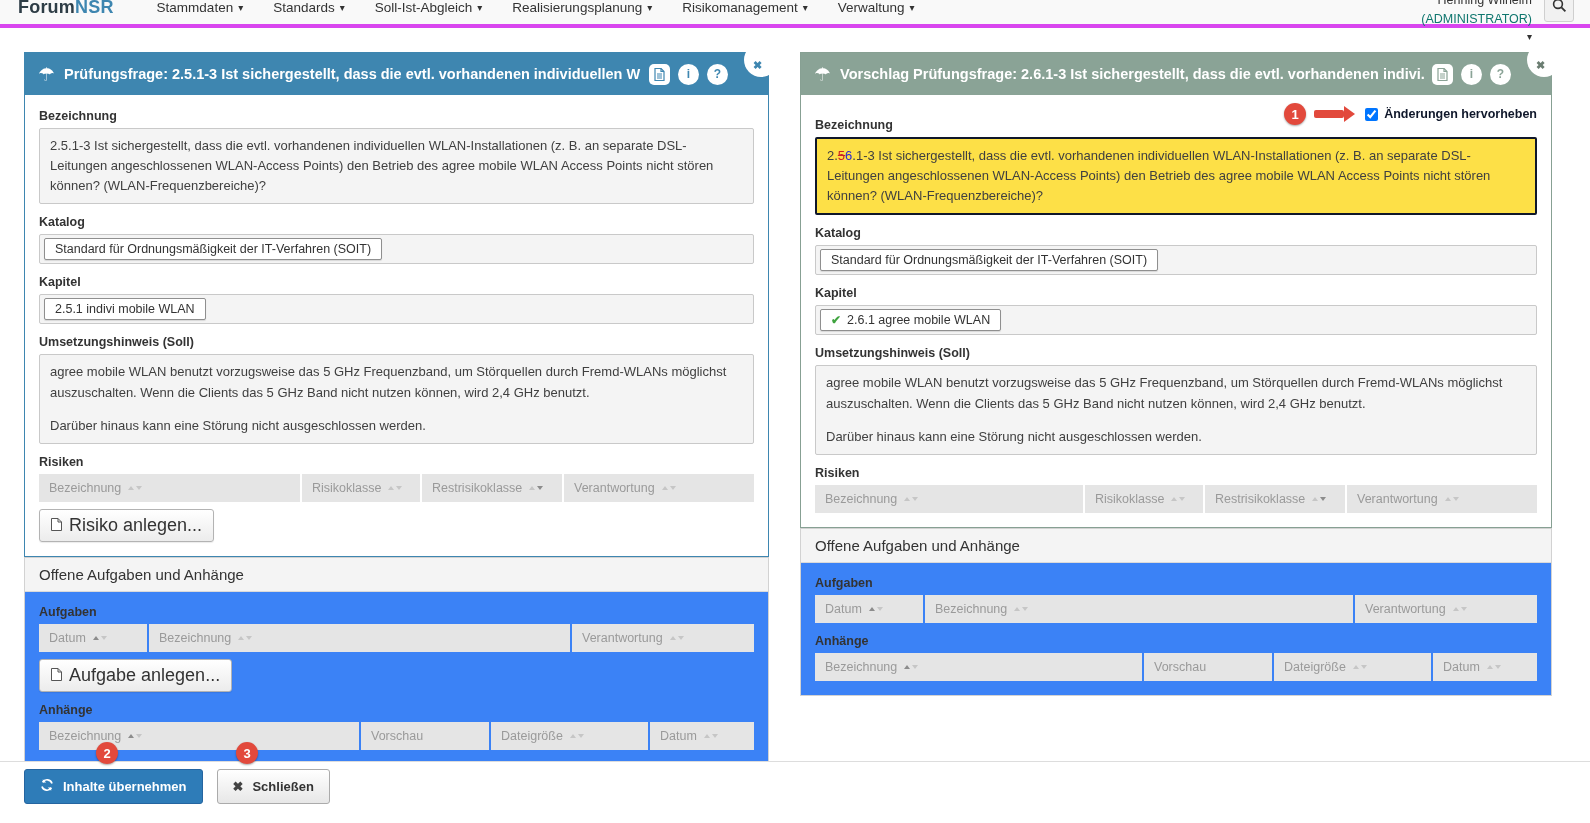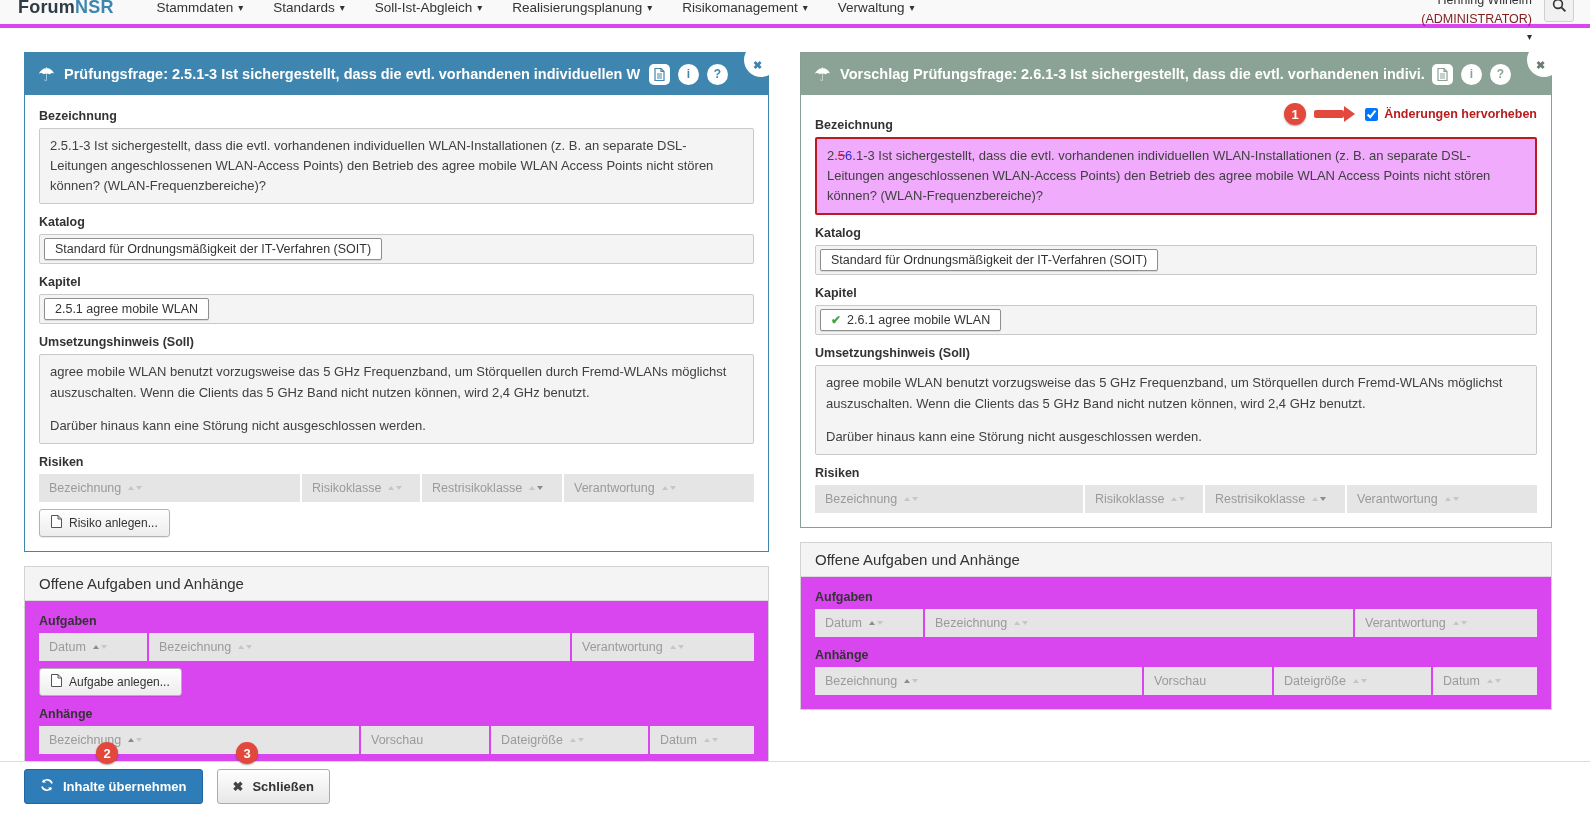--- a/index.html
+++ b/index.html
@@ -10,21 +10,21 @@
   .navbar { position:relative; height:28px; background:#f9f9f9; border-bottom:4px solid #d946ef;
     display:flex; align-items:center; padding:0 16px 10px 18px; }
   .logo { font-size:18px; font-weight:bold; color:#2e3d46; margin-right:28px; letter-spacing:.2px; }
   .logo .accent { color:#3e86b0; }
   .nav-items { display:flex; list-style:none; height:100%; }
   .nav-item { display:flex; align-items:center; padding:0 15px; font-size:13.5px; color:#333;
     cursor:pointer; white-space:nowrap; }
   .nav-item .caret { font-size:10px; margin-left:5px; color:#333; }
   .nav-right { margin-left:auto; display:flex; align-items:center; gap:12px; }
   .user-menu { display:flex; align-items:flex-end; gap:5px; font-size:12.5px; cursor:pointer;flex-direction:column; }
-  .user-menu .role { color:#7f1d1d;margin-left:21px; }
+  .user-menu .role { color:#0f766e;margin-left:21px; }
   .user-menu .caret { font-size:10px; color:#333; margin-left:2px; }
   .search-btn { width:30px; height:30px; background:#f1f1f1; border:1px solid #cfcfcf; border-radius:3px;
     display:flex; align-items:center; justify-content:center; cursor:pointer; }
 
   
   .main { display:flex; align-items:flex-start; padding:24px 0 0 24px; gap:31px; }
   .col-left { width:745px; flex:none; }
   .col-right { width:752px; flex:none; }
 
   
@@ -48,31 +48,31 @@
   .close-notch .x { font-size:11px; font-weight:bold; }
   .panel.blue  .close-notch .x { color:#3e86b0; }
   .panel.green .close-notch .x { color:#6b7d72; }
 
   .panel-body { position:relative; padding:12px 14px 14px; }
   .field-label { font-size:12.5px; font-weight:bold; color:#333; margin:11px 0 5px; }
   .field-label:first-child { margin-top:2px; }
   .field-box { background:#f4f4f4; border:1px solid #c9c9c9; border-radius:2px;
     padding:7px 10px; font-size:13px; line-height:1.55; color:#404040; }
   .field-box p + p { margin-top:13px; }
-  .field-box.diff { border:2px solid #b91c1c; background:#f0abfc; }
+  .field-box.diff { border:2px solid #0f172a; background:#fde047; }
   .chip-box { background:#f4f4f4; border:1px solid #c9c9c9; border-radius:2px; padding:3px 4px; }
   .chip { display:inline-flex; align-items:center; gap:6px; background:#fff; border:1px solid #8f8f8f;
     border-radius:2px; padding:3px 10px; font-size:12.5px; color:#333; box-shadow:0 1px 1px rgba(0,0,0,.12); }
   .chip .check { color:#3fa33f; font-size:12px; font-weight:bold; }
   .del { color:#cc2222; text-decoration:line-through; }
   .ins { color:#2a2ad4; }
 
   
   .highlight-row { position:absolute; top:8px; right:14px; display:flex; align-items:center; gap:6px; z-index:2; }
-  .highlight-label { color:#b91c1c; font-weight:bold; font-size:12.5px; cursor:pointer; white-space:nowrap; }
+  .highlight-label { color:#0f172a; font-weight:bold; font-size:12.5px; cursor:pointer; white-space:nowrap; }
   .highlight-row input { width:13px; height:13px; cursor:pointer; }
   .anno-circle { width:22px; height:22px; border-radius:50%; background:#e2493c; color:#fff; font-weight:bold;
     font-size:13px; display:flex; align-items:center; justify-content:center;
     box-shadow:0 1px 2px rgba(0,0,0,.35); flex:none; }
   .anno-arrow { display:flex; align-items:center; margin:0 4px 0 2px; }
   .anno-arrow .shaft { width:30px; height:8px; background:#e2493c; border-radius:2px; }
   .anno-arrow .head { width:0; height:0; border-top:8px solid transparent; border-bottom:8px solid transparent;
     border-left:11px solid #e2493c; }
 
   
@@ -87,24 +87,24 @@
   .sort .dn.on { border-top-color:#8c8c8c; }
   
   .risiken .c0 { flex:1; } .risiken .c1 { width:118px; flex:none; } .risiken .c2 { width:140px; flex:none; } .risiken .c3 { width:190px; flex:none; }
   
   .aufgaben .c0 { width:108px; flex:none; } .aufgaben .c1 { flex:1; } .aufgaben .c2 { width:182px; flex:none; }
   
   .anhaenge .c0 { flex:1; } .anhaenge .c1 { width:128px; flex:none; } .anhaenge .c2 { width:157px; flex:none; } .anhaenge .c3 { width:104px; flex:none; }
 
   .small-btn { display:inline-flex; align-items:center; gap:7px; margin-top:7px;
     background:linear-gradient(#ffffff,#ececec); border:1px solid #b3b3b3; border-radius:3px;
-    padding:5px 11px; font-size:12px; color:#333; cursor:pointer; box-shadow:0 1px 1px rgba(0,0,0,.08); }
-
-  
-  .subpanel { border:1px solid #d2d2d2; margin-top:14px; background:#d946ef; }
+    padding:5px 11px; font-size:18px; color:#333; cursor:pointer; box-shadow:0 1px 1px rgba(0,0,0,.08); }
+
+  
+  .subpanel { border:1px solid #d2d2d2; background:#3b82f6; }
   .subpanel-header { background:#f4f4f4; border-bottom:1px solid #dadada; padding:8px 14px;
     font-size:15px; color:#333; }
   .subpanel-body { padding:11px 14px 14px; }
 
   
   .footer { position:absolute; left:0; right:0; top:761px; height:62px; background:#fff;
     border-top:1px solid #ddd; padding:7px 0 0 24px; }
   .footer-buttons { position:relative; display:flex; gap:14px; }
   .btn-primary { display:inline-flex; align-items:center; gap:9px; background:#2e7cb8; border:1px solid #2565a0;
     border-radius:3px; color:#fff; font-weight:bold; font-size:13px; padding:8px 15px; cursor:pointer; }
@@ -193,21 +193,21 @@
         <div class="field-label">Bezeichnung</div>
         <div class="field-box">2.5.1-3 Ist sichergestellt, dass die evtl. vorhandenen  individuellen WLAN-Installationen (z. B. an separate DSL-Leitungen angeschlossenen WLAN-Access Points)  den Betrieb des agree mobile WLAN Access Points nicht stören können? (WLAN-Frequenzbereiche)?</div>
 
         <div class="field-label">Katalog</div>
         <div class="chip-box">
           <span class="chip">Standard für Ordnungsmäßigkeit der IT-Verfahren (SOIT)</span>
         </div>
 
         <div class="field-label">Kapitel</div>
         <div class="chip-box">
-          <span class="chip">2.5.1 agree mobile WLAN</span>
+          <span class="chip">2.5.1 indivi mobile WLAN</span>
         </div>
 
         <div class="field-label">Umsetzungshinweis (Soll)</div>
         <div class="field-box">
           <p>agree mobile WLAN benutzt vorzugsweise das 5 GHz Frequenzband, um Störquellen durch Fremd-WLANs möglichst auszuschalten. Wenn die Clients das 5 GHz Band nicht nutzen können, wird 2,4 GHz benutzt.</p>
           <p>Darüber hinaus kann eine Störung nicht ausgeschlossen werden.</p>
         </div>
 
         <div class="field-label">Risiken</div>
         <div class="thead risiken">

